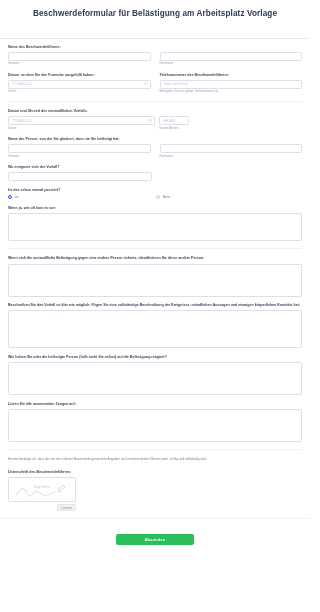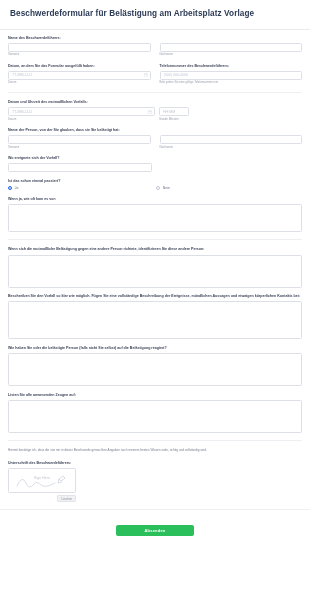--- a/index.html
+++ b/index.html
@@ -6,23 +6,23 @@
   html, body {
     width: 310px;
     height: 612px;
     background: #ffffff;
     font-family: "Liberation Sans", sans-serif;
     overflow: hidden;
   }
   .page { width: 310px; height: 612px; background: #fff; position: relative; }
 
   .form-header {
-    padding: 9px 10px 9px 10px;
+    padding: 9px 10px 18px 10px;
     border-bottom: 1px solid #e9eaee;
-    text-align: left;
+    text-align: center;
   }
   .form-title {
     font-size: 8.2px;
     font-weight: 600;
     color: #2b3a55;
     letter-spacing: 0.1px;
     line-height: 1.3;
   }
 
   .form-body { padding: 6px 8px 0 8px; }

